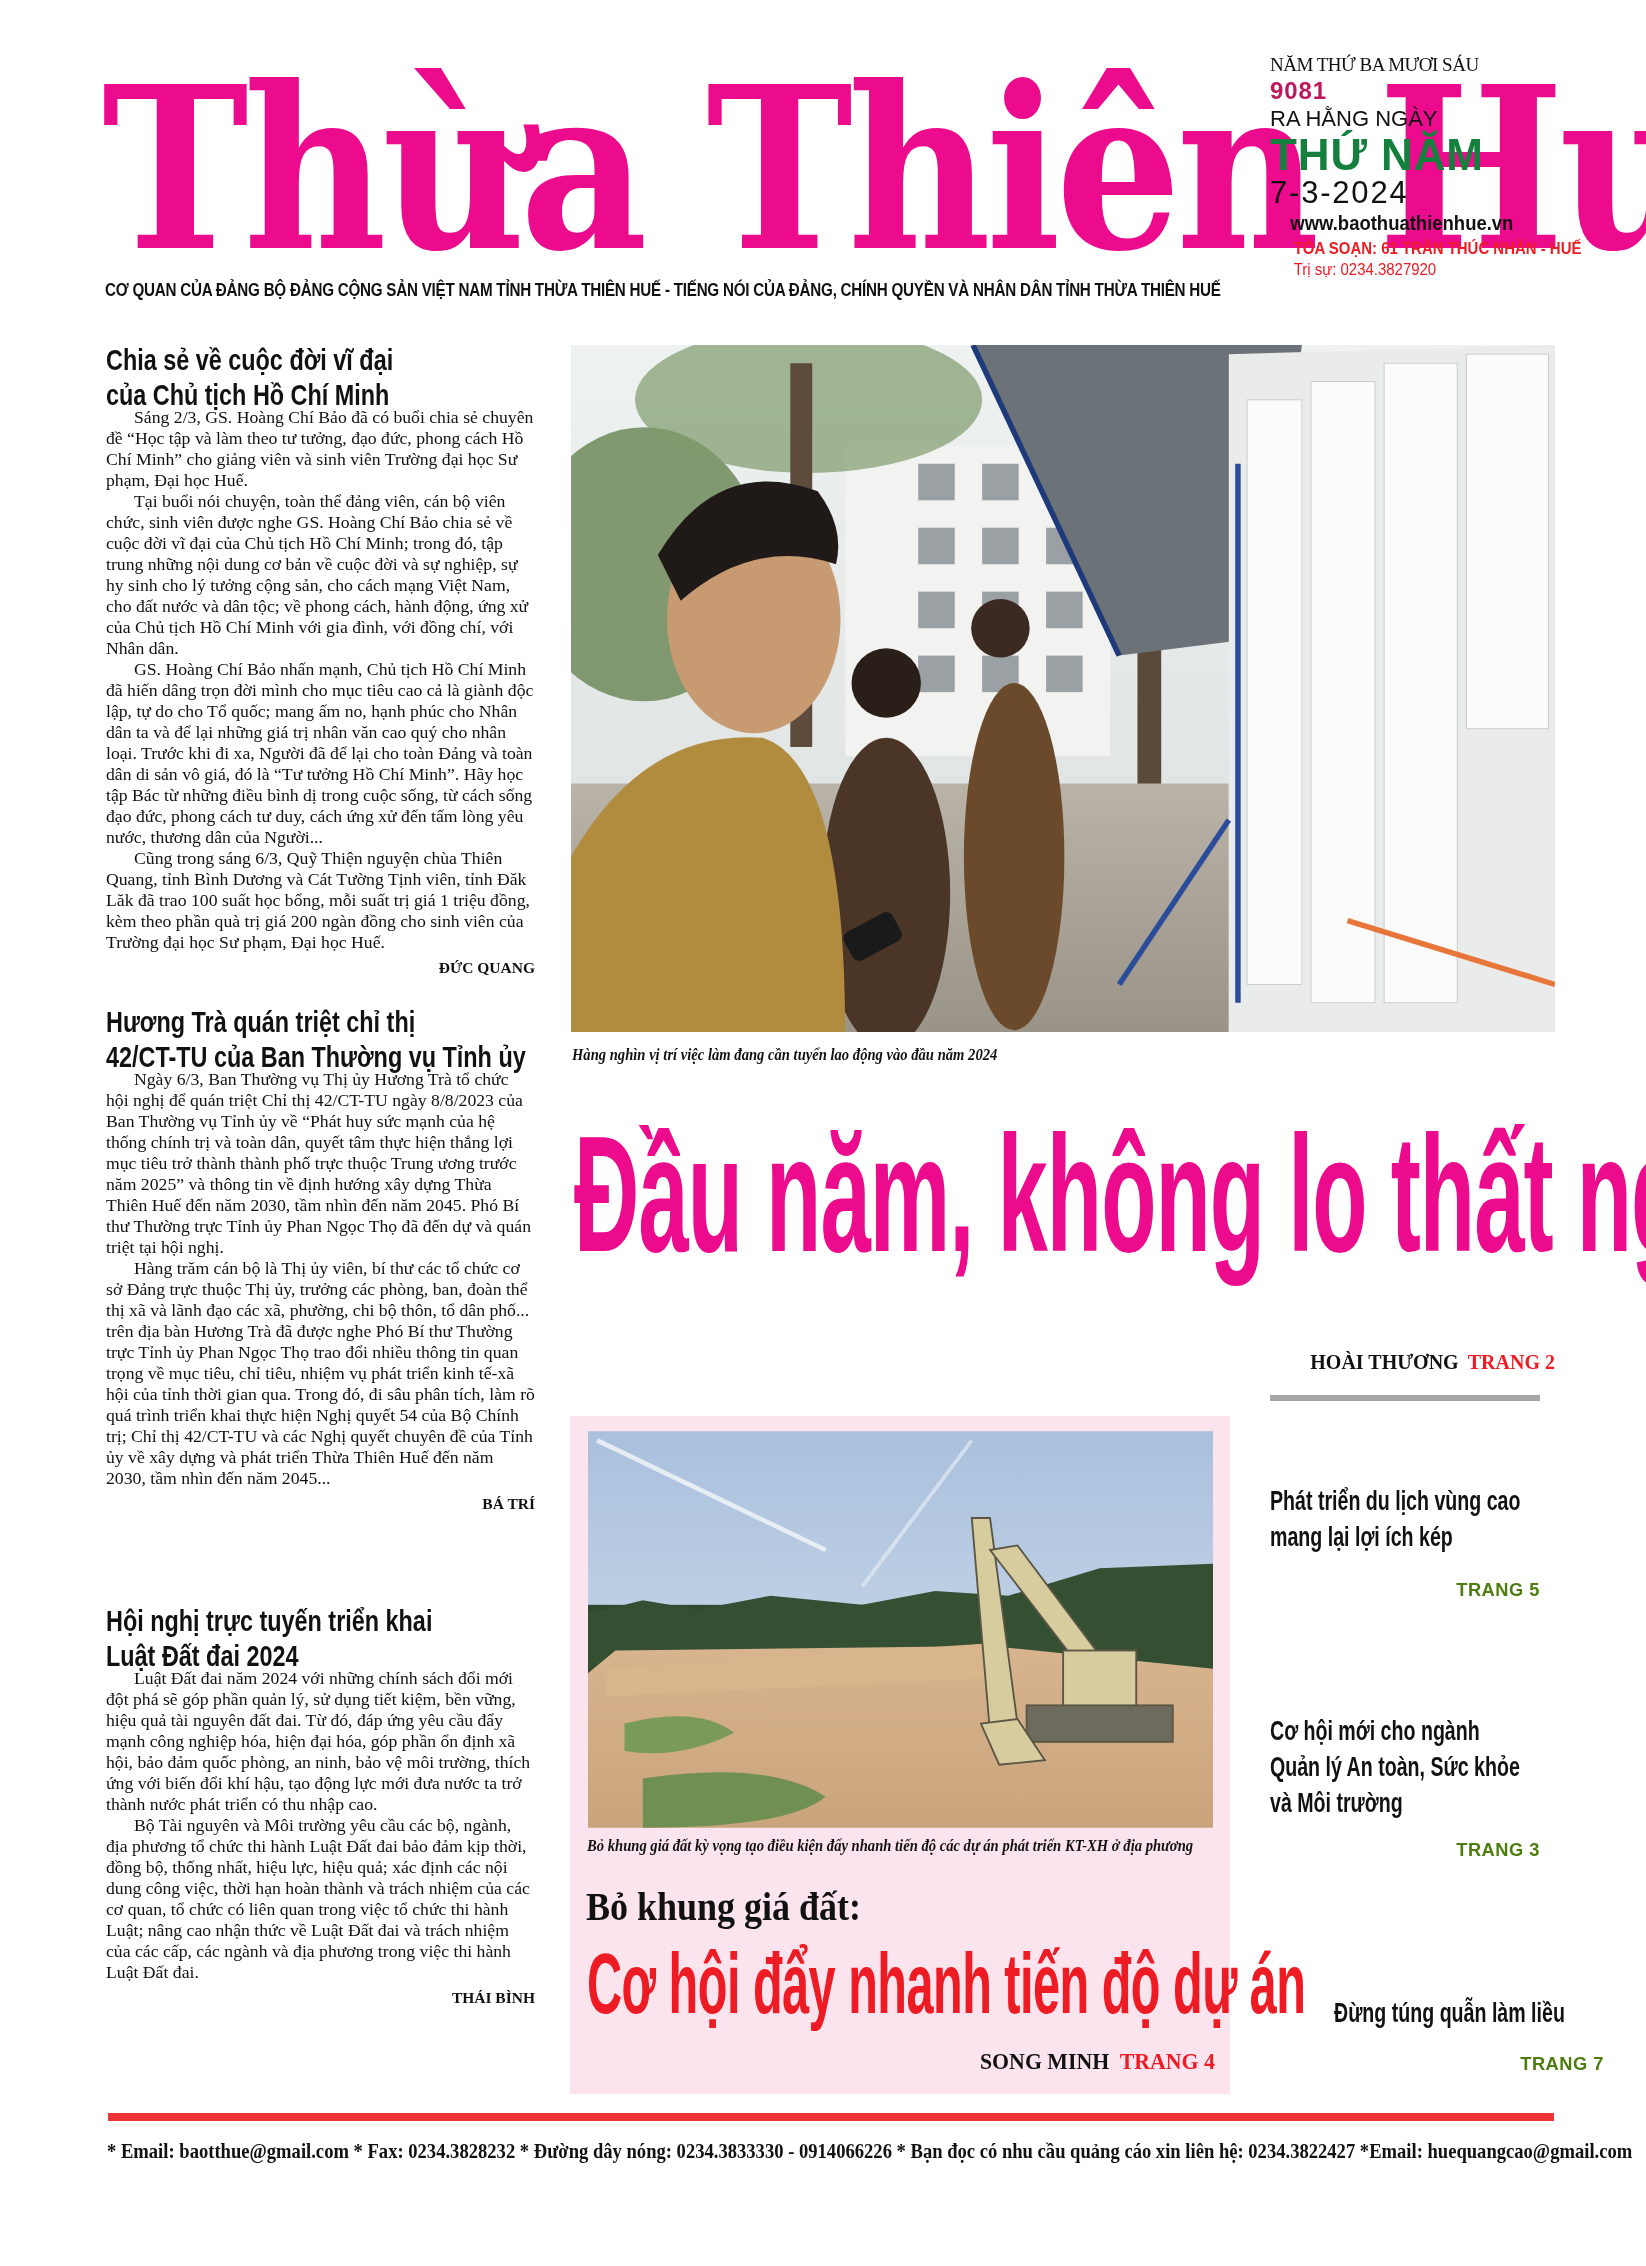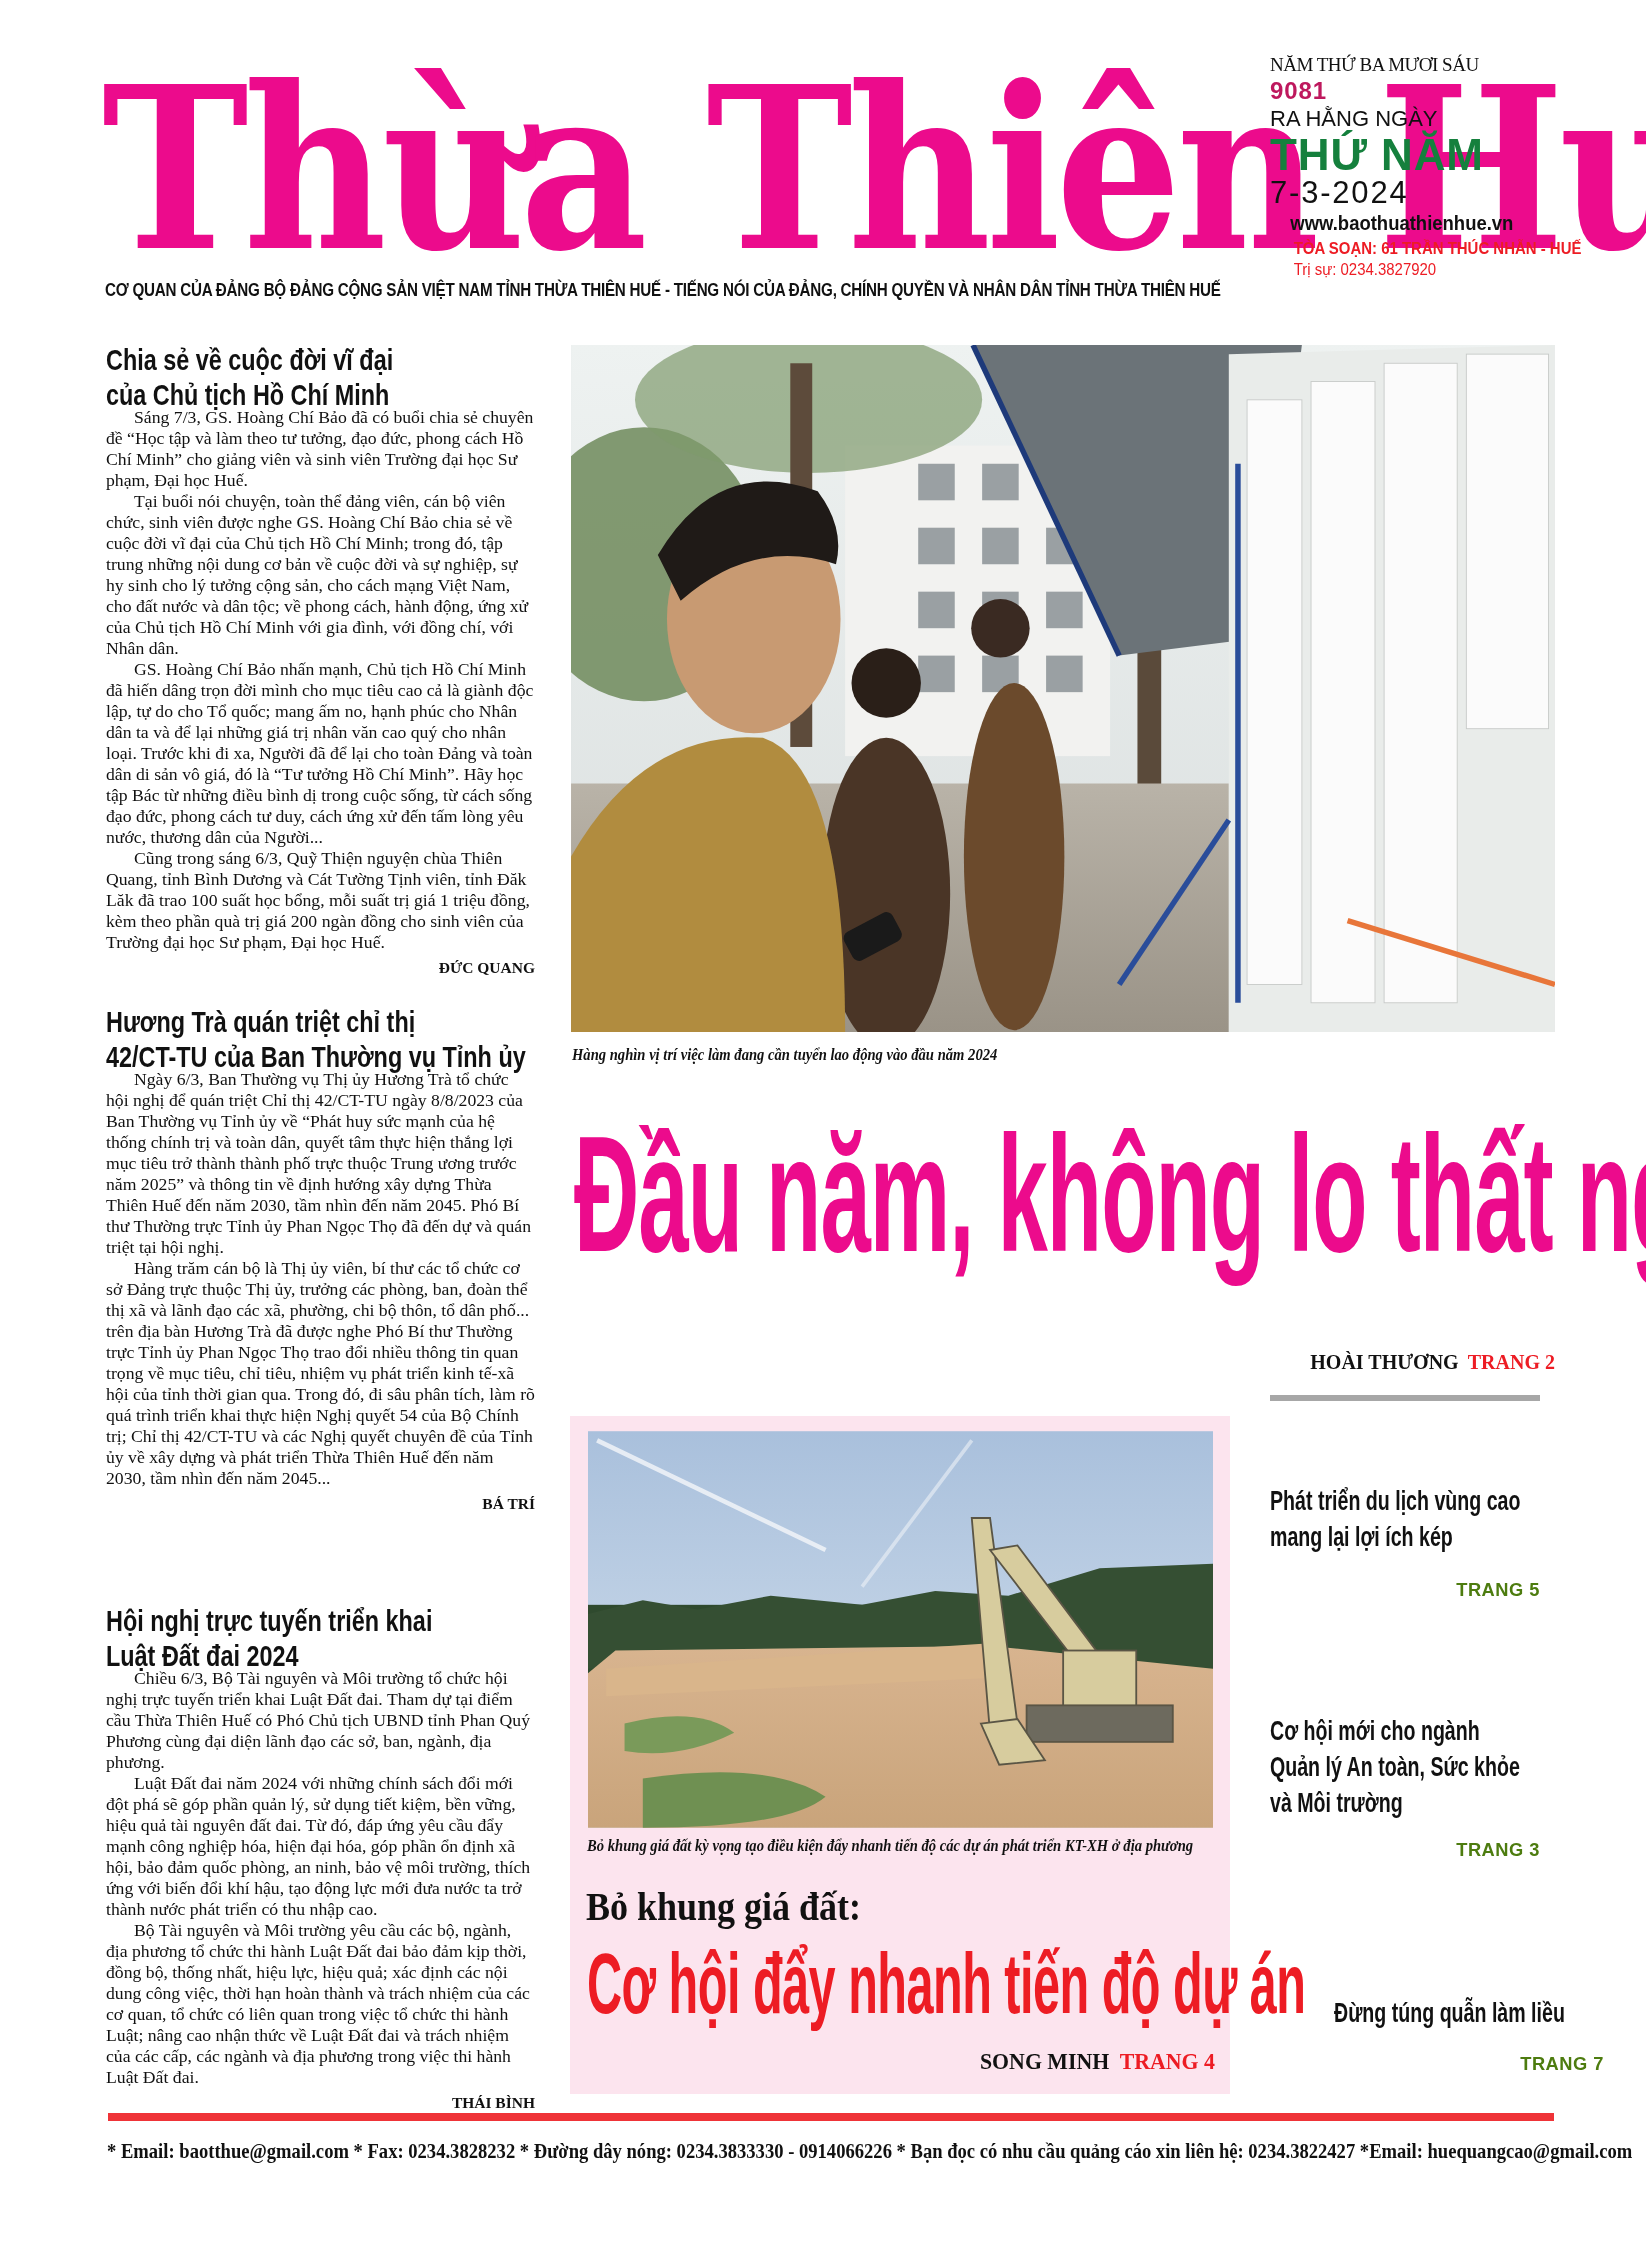--- a/index.html
+++ b/index.html
@@ -92,21 +92,21 @@
   <div class="phone">Trị sự: 0234.3827920</div>
 </div>
 
 <div class="abs leftcol">
   <div class="art" style="height:640px;">
     <div class="art-title">
       <div>Chia sẻ về cuộc đời vĩ đại</div>
       <div>của Chủ tịch Hồ Chí Minh</div>
     </div>
     <div class="art-body">
-      <p>Sáng 7/3, GS. Hoàng Chí Bảo đã có buổi chia sẻ chuyên đề “Học tập và làm theo tư tưởng, đạo đức, phong cách Hồ Chí Minh” cho giảng viên và sinh viên Trường đại học Sư phạm, Đại học Huế.</p>
+      <p>Sáng 2/3, GS. Hoàng Chí Bảo đã có buổi chia sẻ chuyên đề “Học tập và làm theo tư tưởng, đạo đức, phong cách Hồ Chí Minh” cho giảng viên và sinh viên Trường đại học Sư phạm, Đại học Huế.</p>
       <p>Tại buổi nói chuyện, toàn thể đảng viên, cán bộ viên chức, sinh viên được nghe GS. Hoàng Chí Bảo chia sẻ về cuộc đời vĩ đại của Chủ tịch Hồ Chí Minh; trong đó, tập trung những nội dung cơ bản về cuộc đời và sự nghiệp, sự hy sinh cho lý tưởng cộng sản, cho cách mạng Việt Nam, cho đất nước và dân tộc; về phong cách, hành động, ứng xử của Chủ tịch Hồ Chí Minh với gia đình, với đồng chí, với Nhân dân.</p>
       <p>GS. Hoàng Chí Bảo nhấn mạnh, Chủ tịch Hồ Chí Minh đã hiến dâng trọn đời mình cho mục tiêu cao cả là giành độc lập, tự do cho Tổ quốc; mang ấm no, hạnh phúc cho Nhân dân ta và để lại những giá trị nhân văn cao quý cho nhân loại. Trước khi đi xa, Người đã để lại cho toàn Đảng và toàn dân di sản vô giá, đó là “Tư tưởng Hồ Chí Minh”. Hãy học tập Bác từ những điều bình dị trong cuộc sống, từ cách sống đạo đức, phong cách tư duy, cách ứng xử đến tấm lòng yêu nước, thương dân của Người...</p>
       <p>Cũng trong sáng 6/3, Quỹ Thiện nguyện chùa Thiên Quang, tỉnh Bình Dương và Cát Tường Tịnh viên, tỉnh Đăk Lăk đã trao 100 suất học bổng, mỗi suất trị giá 1 triệu đồng, kèm theo phần quà trị giá 200 ngàn đồng cho sinh viên của Trường đại học Sư phạm, Đại học Huế.</p>
     </div>
     <div class="byline">ĐỨC QUANG</div>
   </div>
 
   <div class="art" style="height:577px;">
     <div class="art-title">
       <div>Hương Trà quán triệt chỉ thị</div>
@@ -118,21 +118,20 @@
     </div>
     <div class="byline">BÁ TRÍ</div>
   </div>
 
   <div class="art">
     <div class="art-title">
       <div>Hội nghị trực tuyến triển khai</div>
       <div>Luật Đất đai 2024</div>
     </div>
     <div class="art-body">
-      <p>Chiều 6/3, Bộ Tài nguyên và Môi trường tổ chức hội nghị trực tuyến triển khai Luật Đất đai. Tham dự tại điểm cầu Thừa Thiên Huế có Phó Chủ tịch UBND tỉnh Phan Quý Phương cùng đại diện lãnh đạo các sở, ban, ngành, địa phương.</p>
       <p>Luật Đất đai năm 2024 với những chính sách đổi mới đột phá sẽ góp phần quản lý, sử dụng tiết kiệm, bền vững, hiệu quả tài nguyên đất đai. Từ đó, đáp ứng yêu cầu đẩy mạnh công nghiệp hóa, hiện đại hóa, góp phần ổn định xã hội, bảo đảm quốc phòng, an ninh, bảo vệ môi trường, thích ứng với biến đổi khí hậu, tạo động lực mới đưa nước ta trở thành nước phát triển có thu nhập cao.</p>
       <p>Bộ Tài nguyên và Môi trường yêu cầu các bộ, ngành, địa phương tổ chức thi hành Luật Đất đai bảo đảm kịp thời, đồng bộ, thống nhất, hiệu lực, hiệu quả; xác định các nội dung công việc, thời hạn hoàn thành và trách nhiệm của các cơ quan, tổ chức có liên quan trong việc tổ chức thi hành Luật; nâng cao nhận thức về Luật Đất đai và trách nhiệm của các cấp, các ngành và địa phương trong việc thi hành Luật Đất đai.</p>
     </div>
     <div class="byline">THÁI BÌNH</div>
   </div>
 </div>
 
 <div class="abs photo1">
   <svg width="984" height="687" viewBox="0 0 1077 752">
     <defs>

